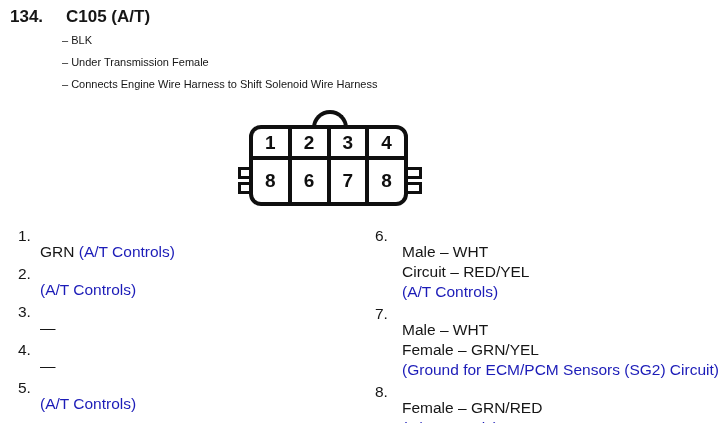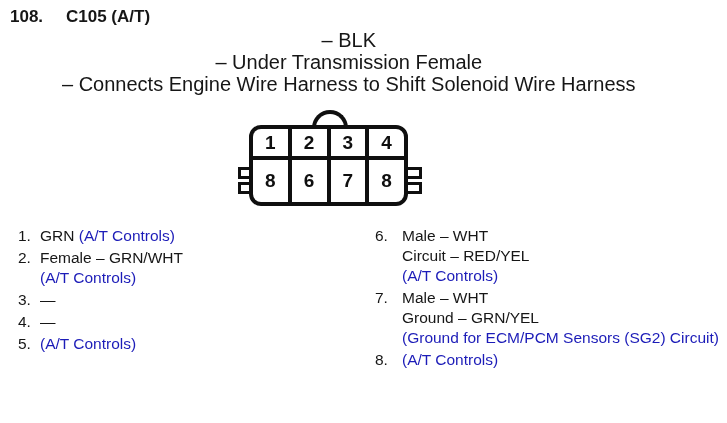--- a/index.html
+++ b/index.html
@@ -10,21 +10,21 @@
   html,body{margin:0;padding:0;background:#fff;}
   .page{
     position:relative;width:727px;height:423px;background:#fff;overflow:hidden;
     font-family:"Liberation Sans", sans-serif;color:var(--text);
   }
   
   .heading{position:absolute;top:7px;left:0;font-weight:bold;font-size:17px;line-height:19px;}
   .h-index{position:absolute;left:10px;top:0;white-space:nowrap;}
   .h-title{position:absolute;left:66px;top:0;white-space:nowrap;}
   
-  .details{position:absolute;left:62px;top:29px;font-size:20px;line-height:22px;text-align:center;}
+  .details{position:absolute;left:62px;top:29px;font-size:11px;line-height:22px;}
   .detail-line{white-space:nowrap;}
   
   .connector{position:absolute;left:238px;top:109px;width:184px;height:100px;}
   .bump{
     position:absolute;left:74px;top:1px;width:36px;height:26px;box-sizing:border-box;
     border:4px solid var(--line);border-bottom:none;border-radius:18px 18px 0 0;z-index:0;background:#fff;
   }
   .tab{
     position:absolute;width:19px;height:12px;box-sizing:border-box;
     border:3px solid var(--line);background:#fff;z-index:0;
@@ -43,31 +43,31 @@
     background:#fff;display:flex;align-items:center;justify-content:center;
     font-weight:bold;font-size:19px;color:var(--line);
   }
   
   .pin-col{position:absolute;top:226px;font-size:15.5px;line-height:20px;}
   .pin-col.left{left:18px;width:340px;}
   .pin-col.right{left:375px;width:348px;}
   .pin{display:flex;margin-bottom:2px;}
   .pnum{flex:none;width:22px;}
   .pin-col.right .pnum{width:27px;}
-  .plines{flex:1;}
+  .plines{flex:1;margin-top:16px;}
   .pline{display:block;white-space:nowrap;}
   .blue{color:var(--accent_blue);}
 </style>
 </head>
 <body>
 
 <div class="page">
 
   <div class="heading">
-    <span class="h-index">108.</span>
+    <span class="h-index">134.</span>
     <span class="h-title">C105 (A/T)</span>
   </div>
 
   <div class="details">
     <div class="detail-line">– BLK</div>
     <div class="detail-line">– Under Transmission Female</div>
     <div class="detail-line">– Connects Engine Wire Harness to Shift Solenoid Wire Harness</div>
   </div>
 
   <div class="connector">
@@ -96,21 +96,20 @@
         <span class="pline">
           <span>GRN</span>
           <span class="blue">(A/T Controls)</span>
         </span>
       </span>
     </div>
 
     <div class="pin">
       <span class="pnum">2.</span>
       <span class="plines">
-        <span class="pline">Female – GRN/WHT</span>
         <span class="pline blue">(A/T Controls)</span>
       </span>
     </div>
 
     <div class="pin">
       <span class="pnum">3.</span>
       <span class="plines">
         <span class="pline">—</span>
       </span>
     </div>
@@ -139,27 +138,28 @@
         <span class="pline">Male – WHT</span>
         <span class="pline">Circuit – RED/YEL</span>
         <span class="pline blue">(A/T Controls)</span>
       </span>
     </div>
 
     <div class="pin">
       <span class="pnum">7.</span>
       <span class="plines">
         <span class="pline">Male – WHT</span>
-        <span class="pline">Ground – GRN/YEL</span>
+        <span class="pline">Female – GRN/YEL</span>
         <span class="pline blue">(Ground for ECM/PCM Sensors (SG2) Circuit)</span>
       </span>
     </div>
 
     <div class="pin">
       <span class="pnum">8.</span>
       <span class="plines">
+        <span class="pline">Female – GRN/RED</span>
         <span class="pline blue">(A/T Controls)</span>
       </span>
     </div>
 
   </div>
 
 </div>
 
 </body></html>

